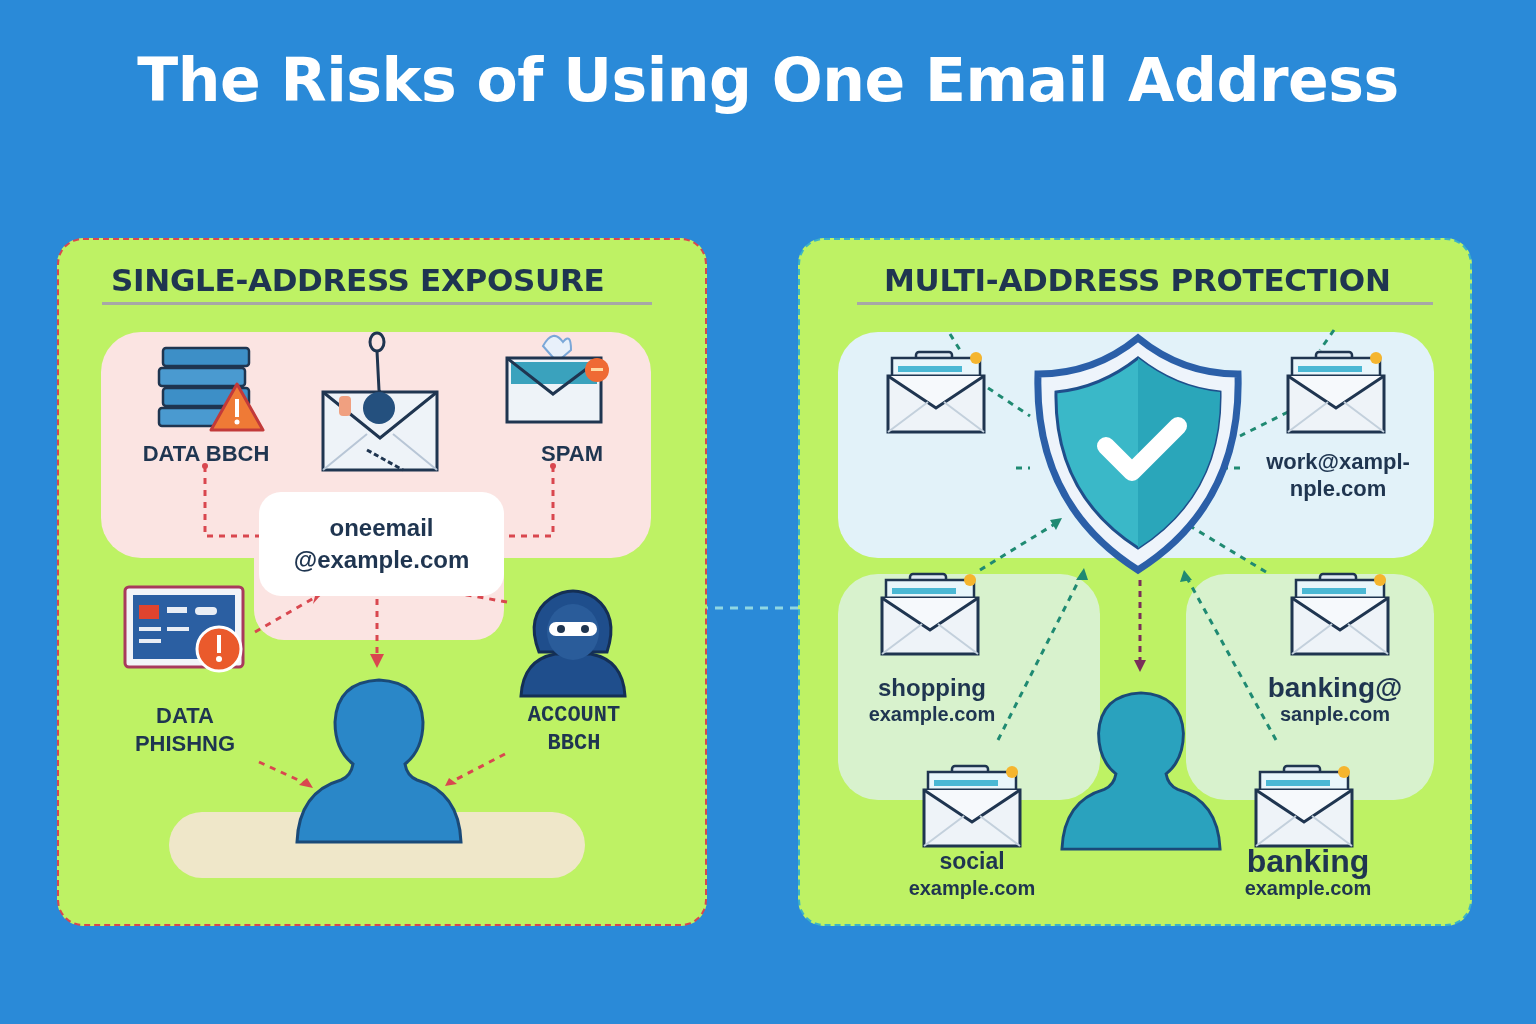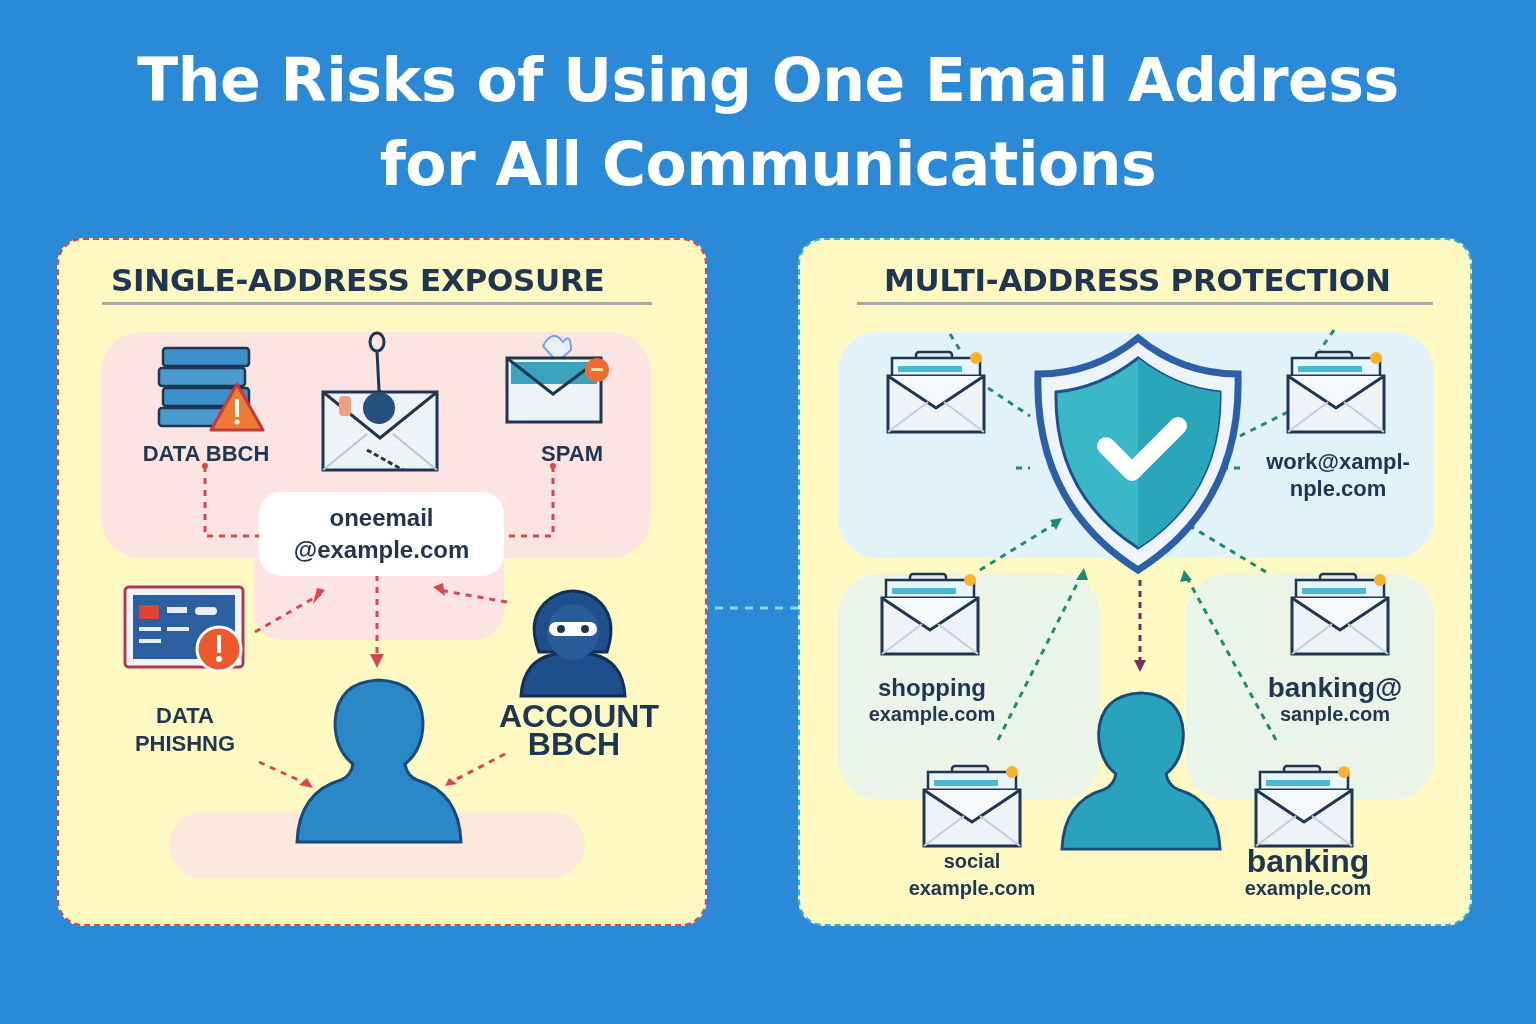--- a/index.html
+++ b/index.html
@@ -9,21 +9,21 @@
     font-family: "Liberation Sans", "DejaVu Sans", sans-serif;
     position: relative;
   }
   .title {
     position: absolute; left: 0; top: 38px; width: 1536px;
     text-align: center; color: #ffffff;
     font-family: "DejaVu Sans", sans-serif; font-weight: bold;
     font-size: 60px; line-height: 84px; letter-spacing: -0.5px;
   }
   .panel {
-    position: absolute; top: 238px; height: 688px; background: #fef9c3;
+    position: absolute; top: 238px; height: 688px; background: #bef264;
     border-radius: 26px;
   }
   .panel-left { left: 57px; width: 650px; border: 2px dashed #d9474f; }
   .panel-right { left: 798px; width: 674px; border: 2px dashed #3bb3c7; }
   .panel-heading {
     position: absolute; top: 22px; left: 0; width: 100%;
     text-align: center; color: #1f3550; font-weight: bold;
     font-family: "DejaVu Sans", sans-serif; font-size: 31px; letter-spacing: -0.3px;
   }
   .panel-left .panel-heading { text-align: left; padding-left: 52px; }
@@ -33,35 +33,34 @@
   .panel-right .rule { left: 57px; width: 576px; }
 
   .blob { position: absolute; border-radius: 40px; }
   .pink { background: #fbe4e2; }
   .lightblue { background: #e2f2f9; }
 
   .label {
     position: absolute; color: #1f3550; font-weight: bold;
     font-size: 22px; text-align: center; line-height: 27px;
   }
-  .label.big { font-size: 32px; }
+  .label.big { font-size: 22px; font-family: Liberation Mono, monospace; }
   .email-pill {
     position: absolute; background: #fff; border-radius: 22px;
     text-align: center; color: #1f3550; font-weight: bold;
-    font-size: 24px; line-height: 32px; padding: 10px 12px;
+    font-size: 24px; line-height: 32px; padding: 20px 12px;
   }
   svg.abs { position: absolute; overflow: visible; }
   .connector { position: absolute; left: 0; top: 0; }
 </style>
 </head>
 <body>
 
 <div class="title">
   <div>The Risks of Using One Email Address</div>
-  <div>for All Communications</div>
 </div>
 
 <svg class="abs" style="left:600px;top:600px;width:240px;height:20px;">
   <line x1="10" y1="8" x2="230" y2="8" stroke="#8fd7e3" stroke-width="3" stroke-dasharray="8 7"></line>
 </svg>
 
 <div class="panel panel-left">
   <div class="panel-heading">SINGLE-ADDRESS EXPOSURE</div>
   <div class="rule"></div>
 
@@ -244,21 +243,21 @@
   </div>
   <div class="label" style="left:52px;top:434px;width:160px;">
     <div style="font-size:24px">shopping</div>
     <div style="font-size:20px">example.com</div>
   </div>
   <div class="label" style="left:460px;top:434px;width:150px;">
     <div style="font-size:28px">banking@</div>
     <div style="font-size:20px">sanple.com</div>
   </div>
   <div class="label" style="left:92px;top:608px;width:160px;">
-    <div style="font-size:20px">social</div>
+    <div style="font-size:23px">social</div>
     <div style="font-size:20px">example.com</div>
   </div>
   <div class="label" style="left:428px;top:608px;width:160px;">
     <div style="font-size:32px">banking</div>
     <div style="font-size:20px">example.com</div>
   </div>
 
   <svg class="abs" style="left:260px;top:446px;" width="162" height="168" viewBox="0 0 168 168">
     <path d="M2 166 Q4 116 46 104 Q56 100 58 88 Q40 74 40 46 Q42 6 84 4 Q126 6 128 46 Q128 74 110 88 Q112 100 122 104 Q164 116 166 166 Z" fill="#2aa2be" stroke="#1a4a78" stroke-width="3"></path>
   </svg>

